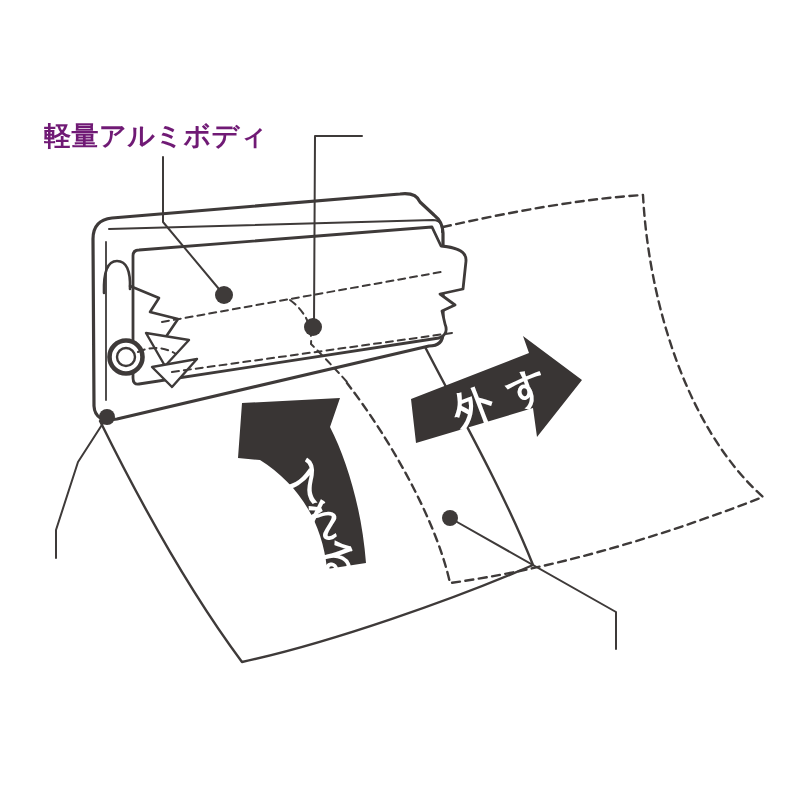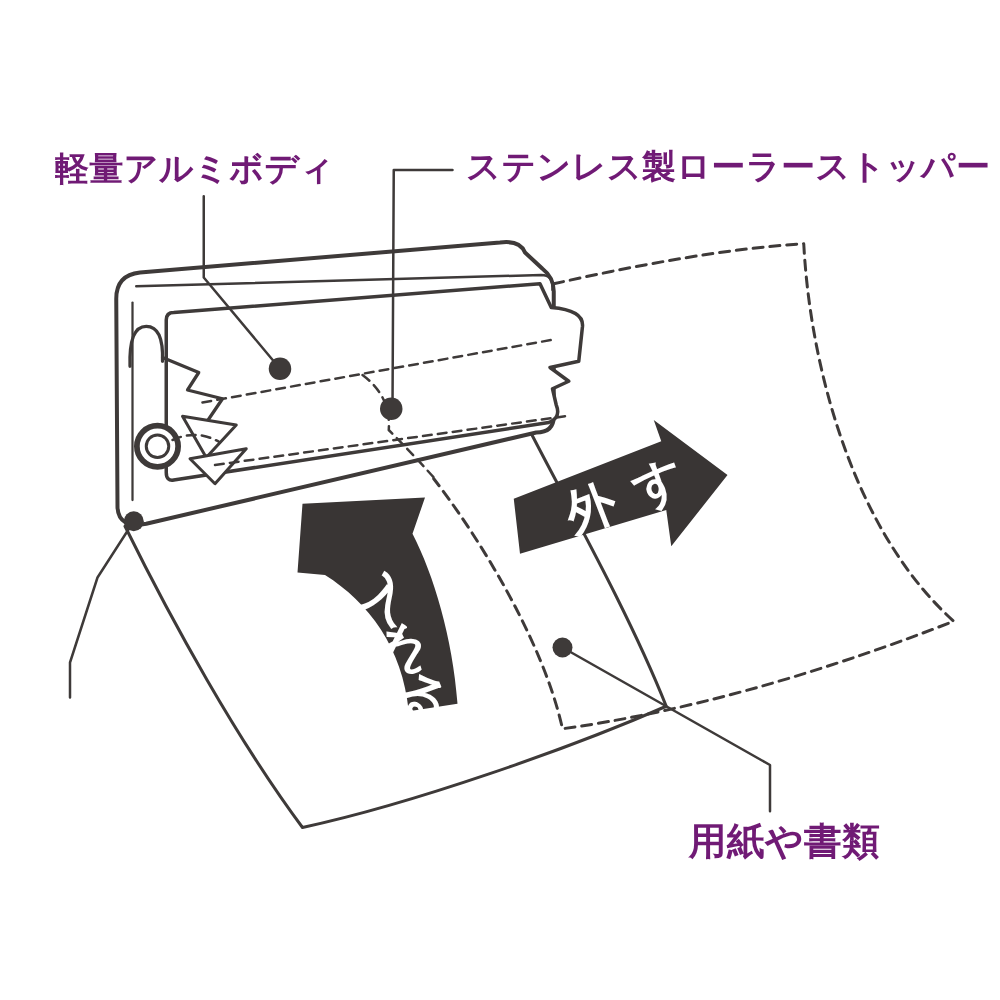--- a/index.html
+++ b/index.html
@@ -93,18 +93,16 @@
         <circle cx="224" cy="295" r="9"></circle>
         <circle cx="313" cy="327" r="9"></circle>
         <circle cx="107" cy="417" r="8"></circle>
         <circle cx="450" cy="518" r="8"></circle>
       </g>
     </g>
   </svg>
 
   <div class="lbl lbl-body">軽量アルミボディ</div>
 
-  <div class="lbl lbl-stopper">ステンレス製ローラーストッパー</div>
 
 
 
-  <div class="lbl lbl-paper">用紙や書類</div>
 </div>
 
 </body></html>

